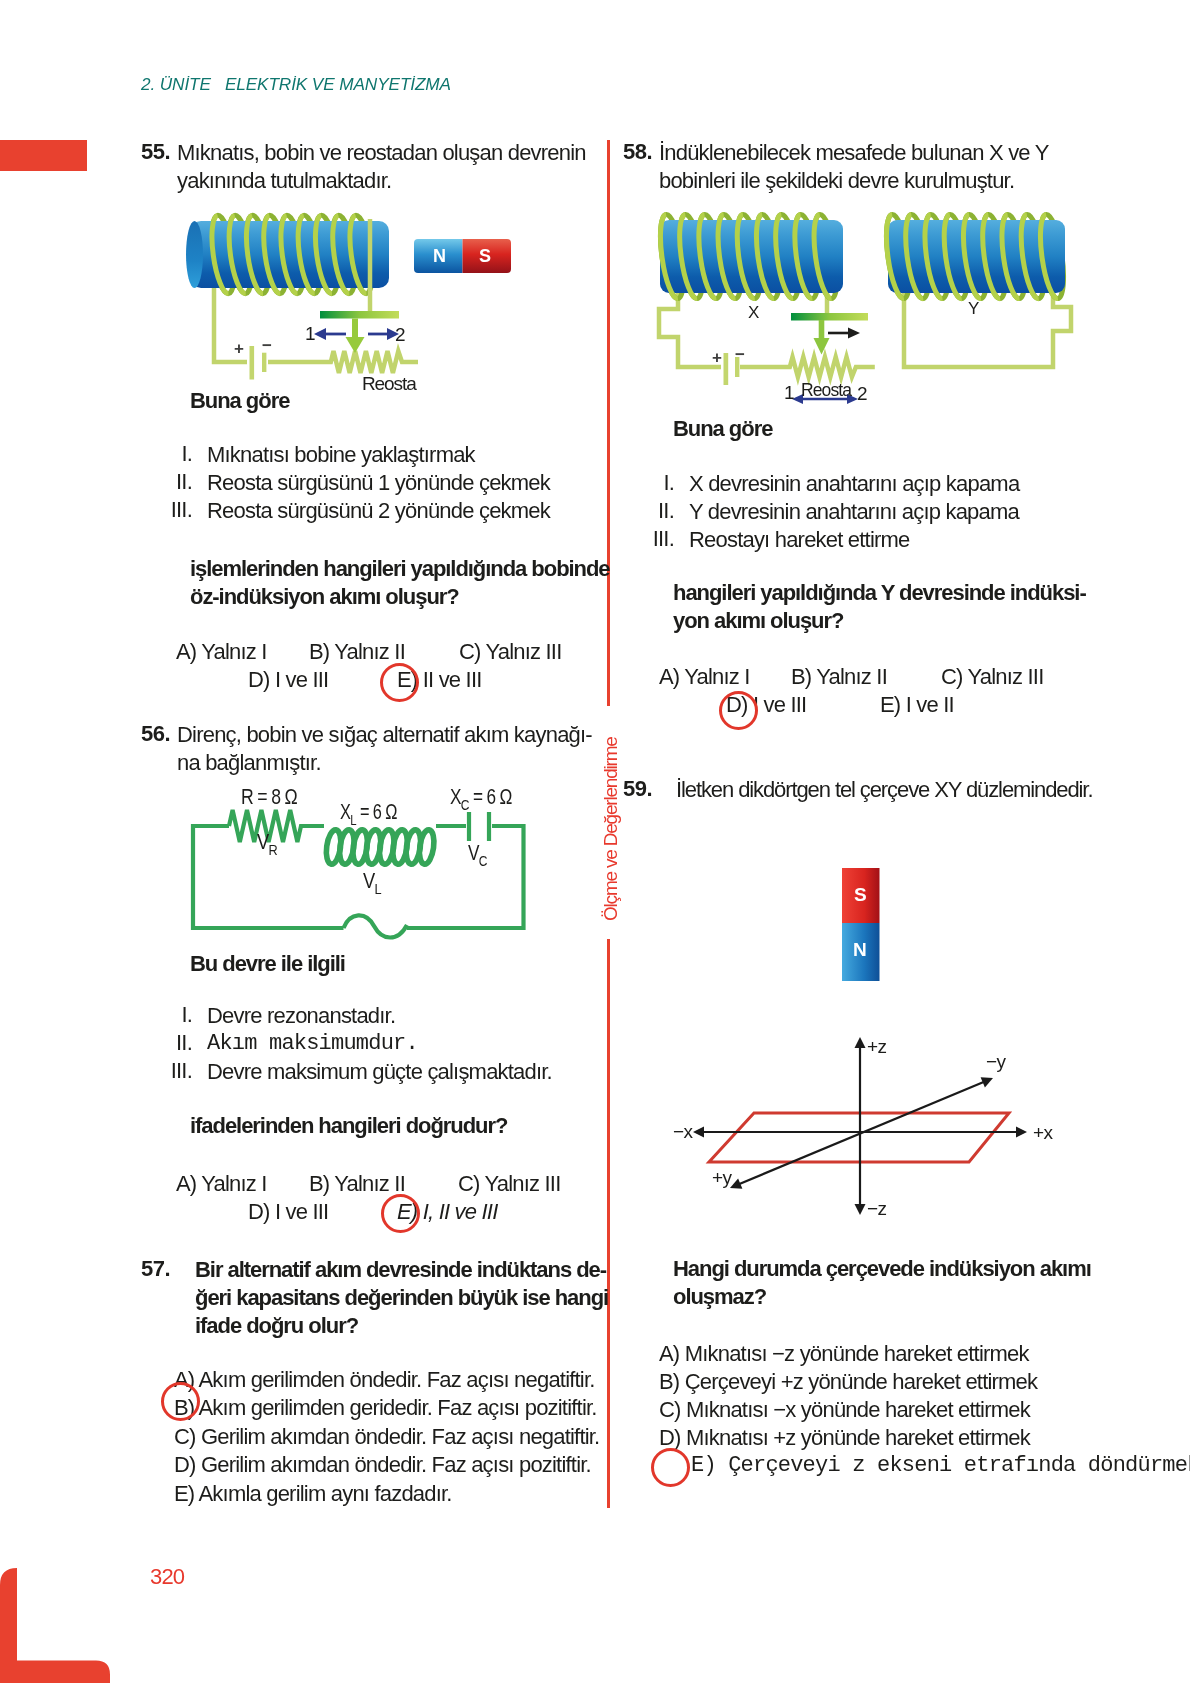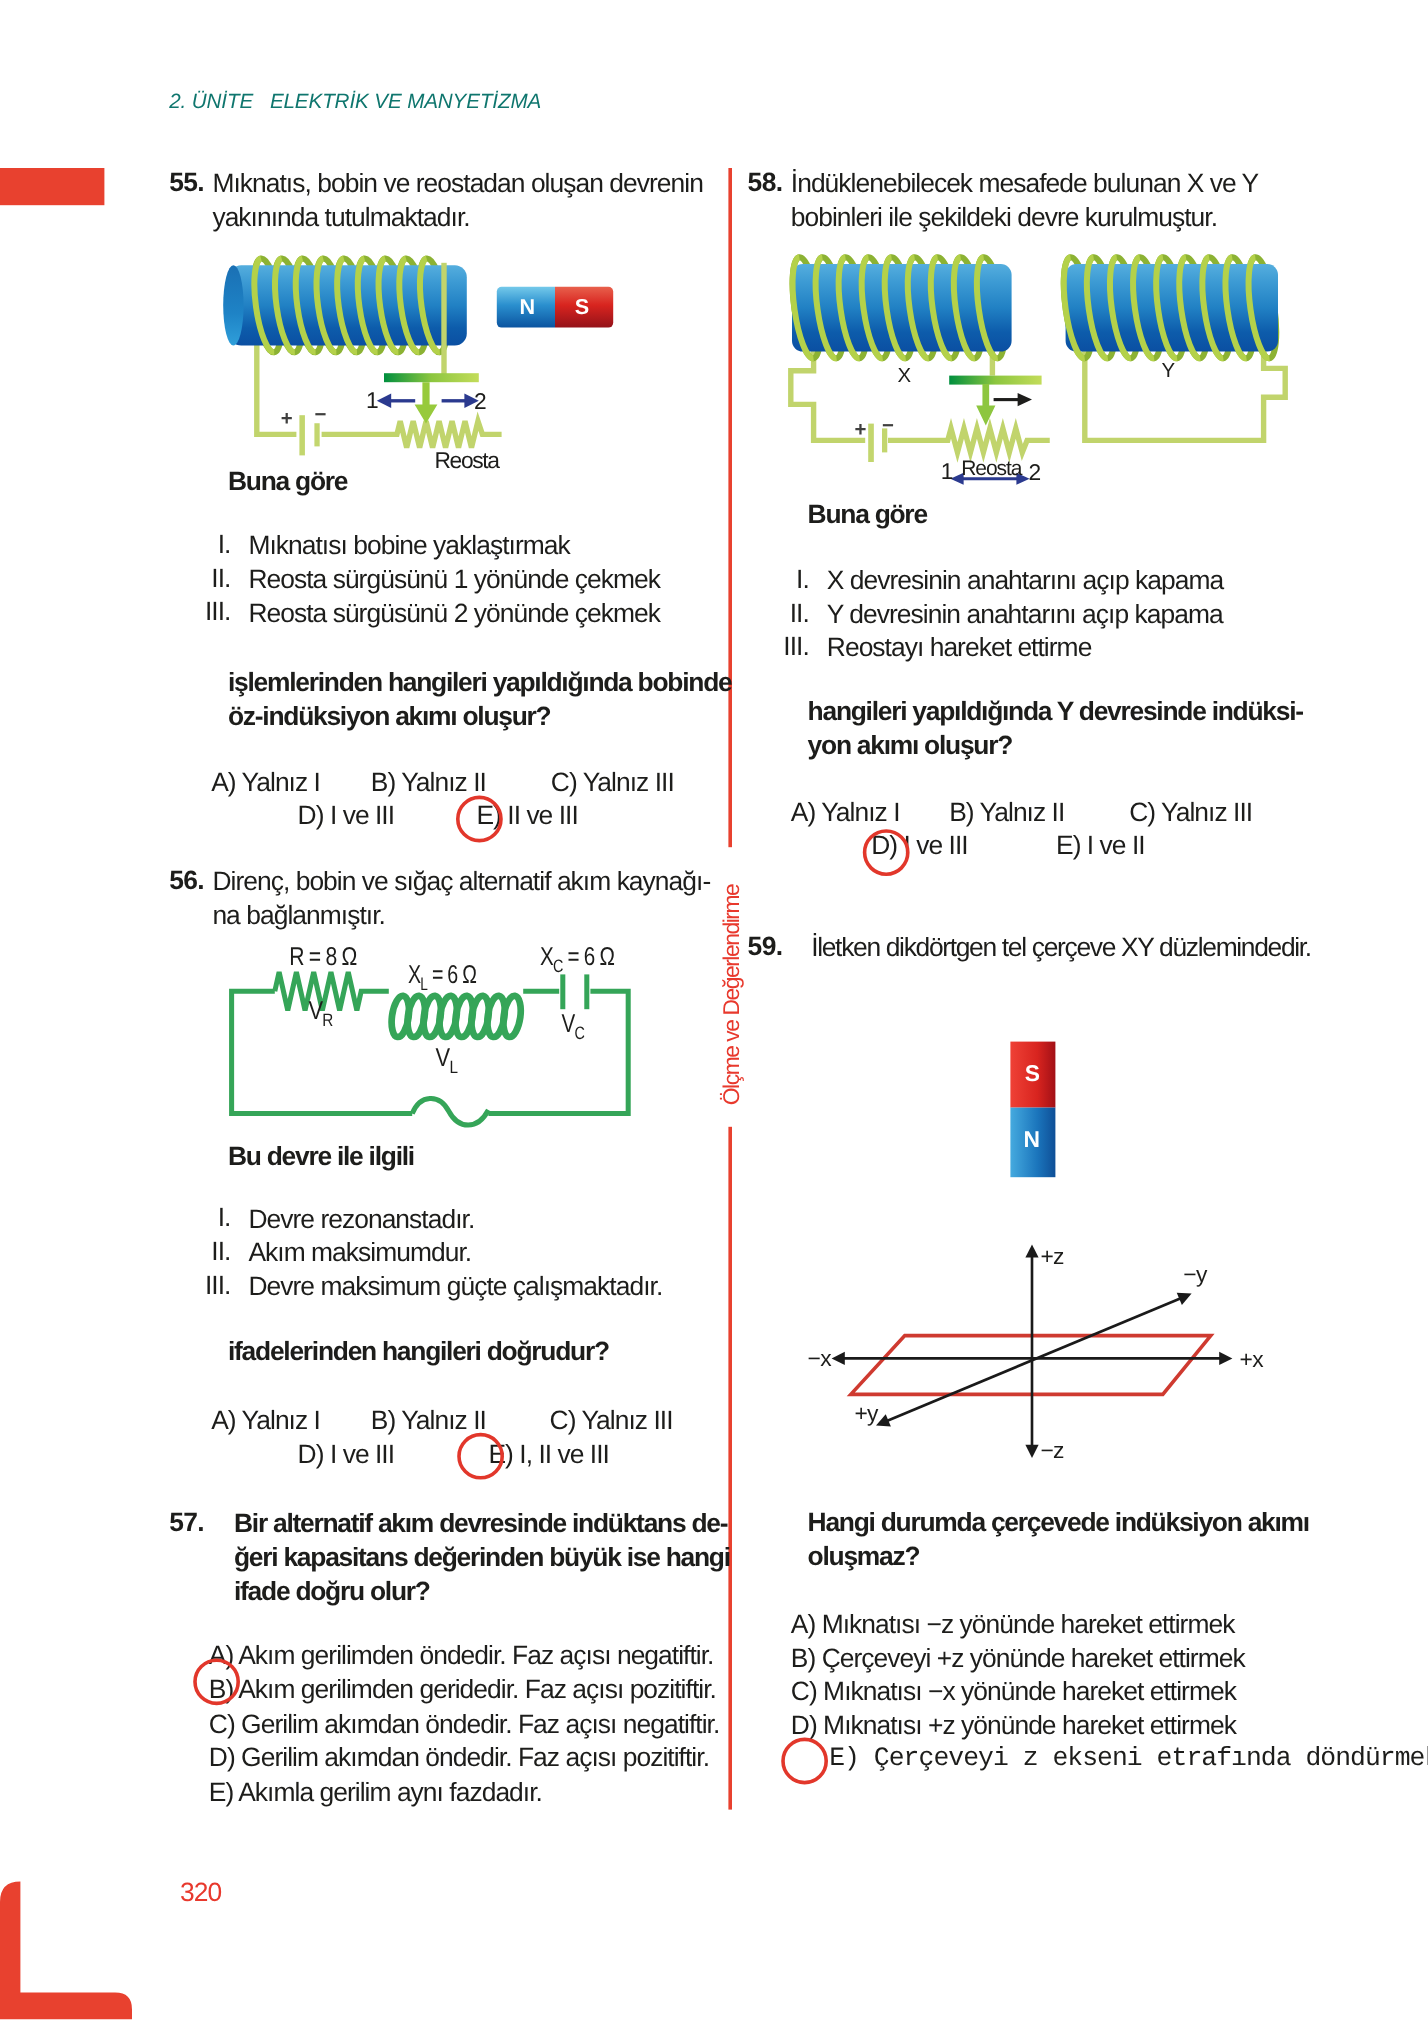--- a/index.html
+++ b/index.html
@@ -38,29 +38,29 @@
 <div class="t" style="left:248px;top:666px;">D) I ve III</div>
 <div class="t" style="left:397px;top:666px;">E) II ve III</div>
 <div class="circ" style="left:380px;top:663px;"></div>
 
 <div class="num" style="left:141px;top:721px;">56.</div>
 <div class="t" style="left:177px;top:721px;">Direnç, bobin ve sığaç alternatif akım kaynağı-<br>na bağlanmıştır.</div>
 <div class="t b" style="left:174px;top:950px;">Bu devre ile ilgili</div>
 <div class="rom" style="left:162px;top:1002px;">I.</div>
 <div class="t" style="left:207px;top:1002px;">Devre rezonanstadır.</div>
 <div class="rom" style="left:162px;top:1030px;">II.</div>
-<div class="t" style="left:207px;top:1030px;">Akım maksimumdur.</div>
+<div class="t" style="left:207px;top:1030px;font-family:Liberation Mono, monospace;">Akım maksimumdur.</div>
 <div class="rom" style="left:162px;top:1058px;">III.</div>
 <div class="t" style="left:207px;top:1058px;">Devre maksimum güçte çalışmaktadır.</div>
 <div class="t b" style="left:174px;top:1112px;">ifadelerinden hangileri doğrudur?</div>
 <div class="t" style="left:176px;top:1170px;">A) Yalnız I</div>
 <div class="t" style="left:309px;top:1170px;">B) Yalnız II</div>
 <div class="t" style="left:458px;top:1170px;">C) Yalnız III</div>
 <div class="t" style="left:248px;top:1198px;">D) I ve III</div>
-<div class="t" style="left:407px;top:1198px;">E) I, II ve III</div>
+<div class="t" style="left:397px;top:1198px;font-style:italic;">E) I, II ve III</div>
 <div class="circ" style="left:381px;top:1194px;"></div>
 
 <div class="num" style="left:141px;top:1256px;">57.</div>
 <div class="t b" style="left:179px;top:1256px;">Bir alternatif akım devresinde indüktans de-<br>ğeri kapasitans değerinden büyük ise hangi<br>ifade doğru olur?</div>
 <div class="t" style="left:174px;top:1366px;">A) Akım gerilimden öndedir. Faz açısı negatiftir.</div>
 <div class="t" style="left:174px;top:1394px;">B) Akım gerilimden geridedir. Faz açısı pozitiftir.</div>
 <div class="t" style="left:174px;top:1423px;">C) Gerilim akımdan öndedir. Faz açısı negatiftir.</div>
 <div class="t" style="left:174px;top:1451px;">D) Gerilim akımdan öndedir. Faz açısı pozitiftir.</div>
 <div class="t" style="left:174px;top:1480px;">E) Akımla gerilim aynı fazdadır.</div>
 <div class="circ" style="left:161px;top:1382px;"></div>

